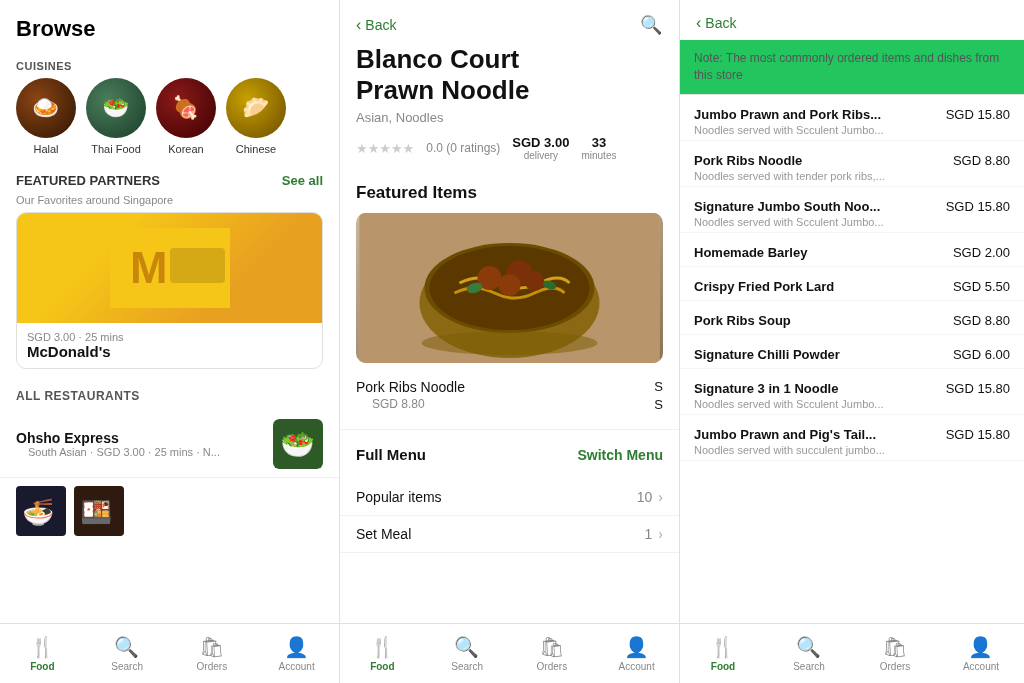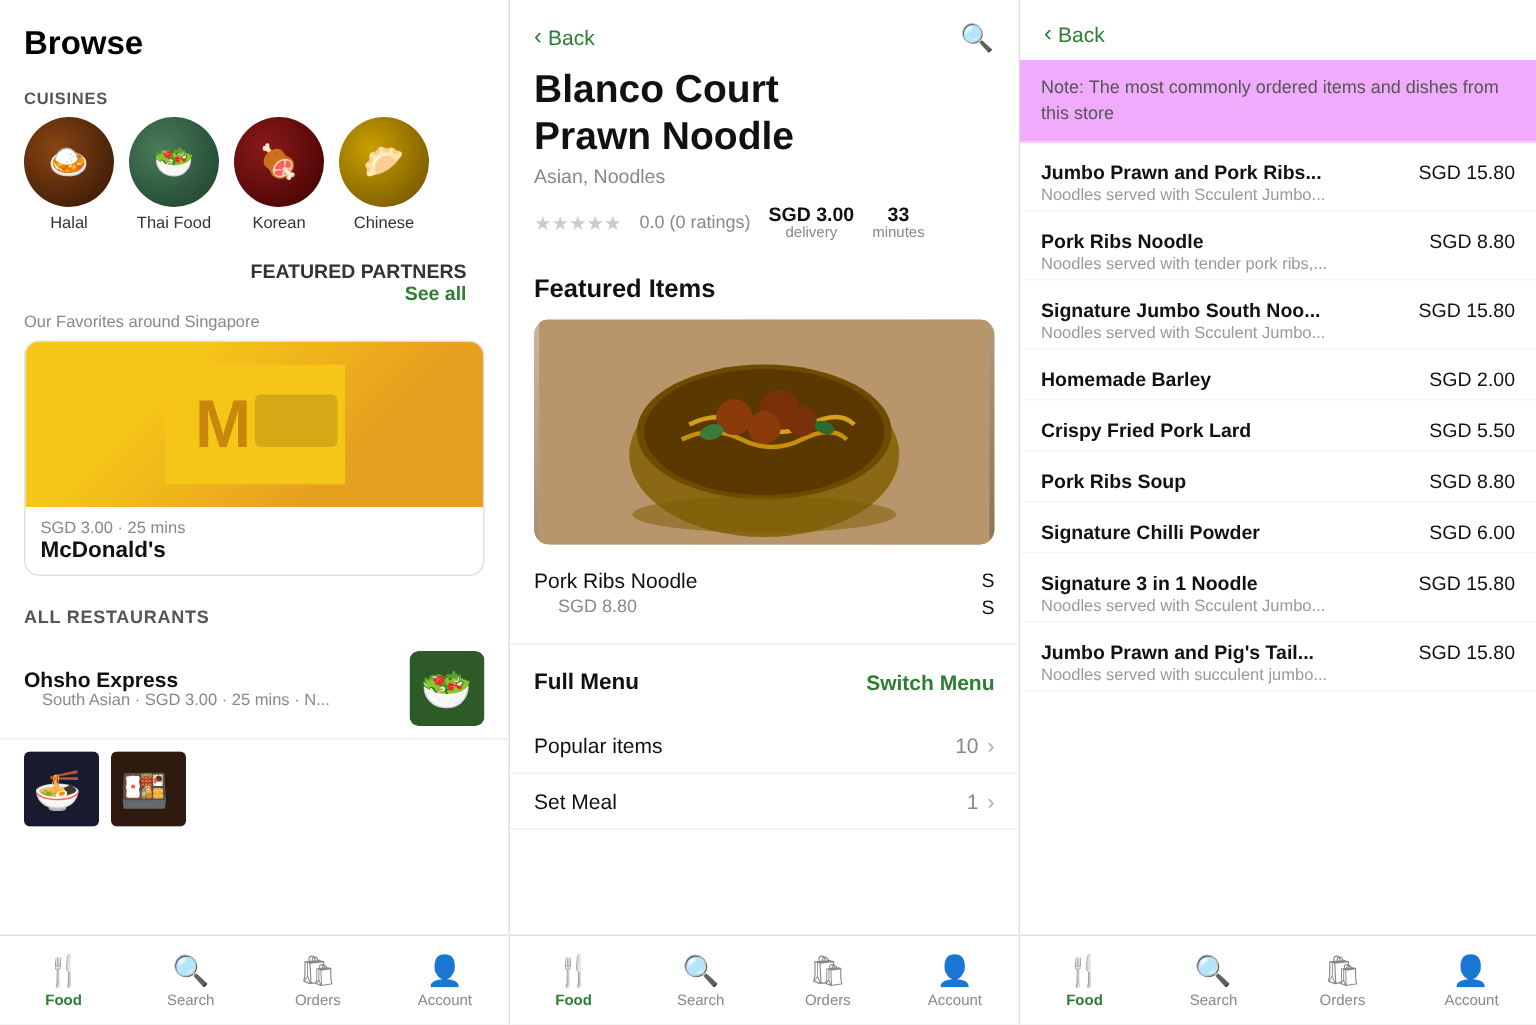--- a/index.html
+++ b/index.html
@@ -111,23 +111,22 @@
       font-size: 22px;
     }
     .cuisine-label {
       font-size: 11px;
       color: #333;
       text-align: center;
     }
     .featured-header {
       display: flex;
       justify-content: space-between;
-      align-items: flex-end;
-      padding: 6px 28px;
-      flex-direction: column;
+      align-items: flex-start;
+      padding: 6px 16px;
     }
     .featured-title {
       font-size: 13px;
       font-weight: 700;
       color: #333;
     }
     .featured-subtitle {
       font-size: 11px;
       color: #888;
       padding: 0 16px 6px;
@@ -368,21 +367,21 @@
       font-size: 14px;
       color: #888;
     }
     .chevron {
       color: #aaa;
       font-size: 14px;
     }
 
     
     .note-bar {
-      background: #f0abfc;
+      background: #22c55e;
       border-bottom: 1px solid #e0e0e0;
       padding: 10px 14px;
       font-size: 12px;
       color: #555;
       line-height: 1.4;
     }
     .menu-item-row {
       display: flex;
       justify-content: space-between;
       align-items: flex-start;

